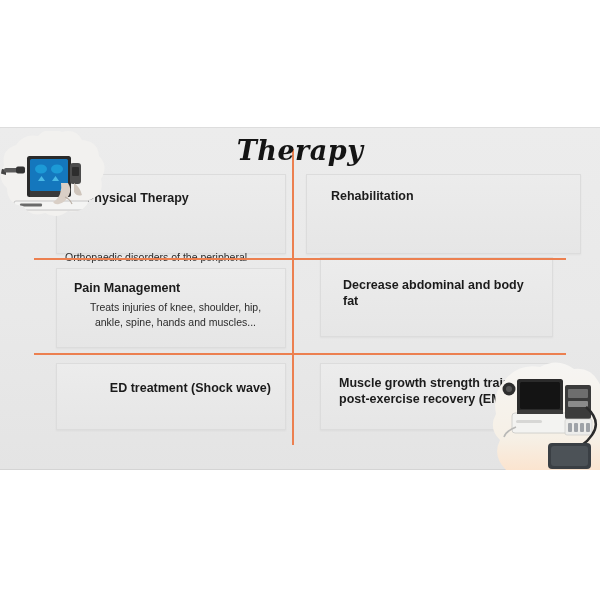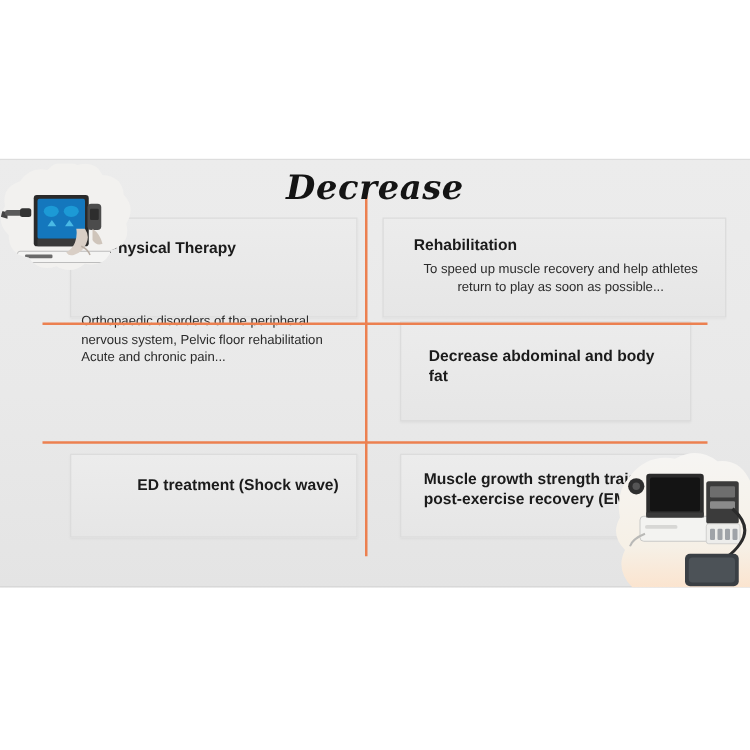--- a/index.html
+++ b/index.html
@@ -135,21 +135,21 @@
     z-index: 5;
   }
 </style>
 </head>
 <body>
 
 <div id="canvas">
 
   <div class="slide">
 
-    <div class="title">Decrease</div>
+    <div class="title">Therapy</div>
 
     <div class="divider-v"></div>
     <div class="divider-h one"></div>
     <div class="divider-h two"></div>
 
     <div class="blob-tl">
       <svg width="124" height="116" viewBox="0 0 124 116" xmlns="http://www.w3.org/2000/svg">
         <defs>
           <clipPath id="cloudclip">
             <path d="M30 14 q8 -12 22 -9 q10 -11 24 -4 q14 -4 20 8 q16 1 17 16 q10 10 2 23 q4 16 -12 21 q-5 14 -21 11 q-11 9 -23 2 q-14 5 -22 -7 q-16 -2 -16 -18 q-11 -10 -3 -23 q-3 -15 12 -20 Z"></path>
@@ -227,23 +227,26 @@
       </svg>
     </div>
 
     <div class="card" id="card-physical-therapy">
       <div class="card-head">Physical Therapy</div>
       <div class="card-body">Orthopaedic disorders of the peripheral nervous system, Pelvic floor rehabilitation Acute and chronic pain...</div>
     </div>
 
     <div class="card" id="card-rehabilitation">
       <div class="card-head">Rehabilitation</div>
-      <div class="card-body">To speed up muscle recovery and help athletes return to play as soon as possible...</div>
-    </div>
-
+    </div>
+
+    <div class="card" id="card-pain-management">
+      <div class="card-head">Pain Management</div>
+      <div class="card-body">Treats injuries of knee, shoulder, hip, ankle, spine, hands and muscles...</div>
+    </div>
 
     <div class="card" id="card-decrease-fat">
       <div class="card-head">Decrease abdominal and body fat</div>
     </div>
 
     <div class="card" id="card-ed-treatment">
       <div class="card-head">ED treatment (Shock wave)</div>
     </div>
 
     <div class="card" id="card-muscle-growth">

